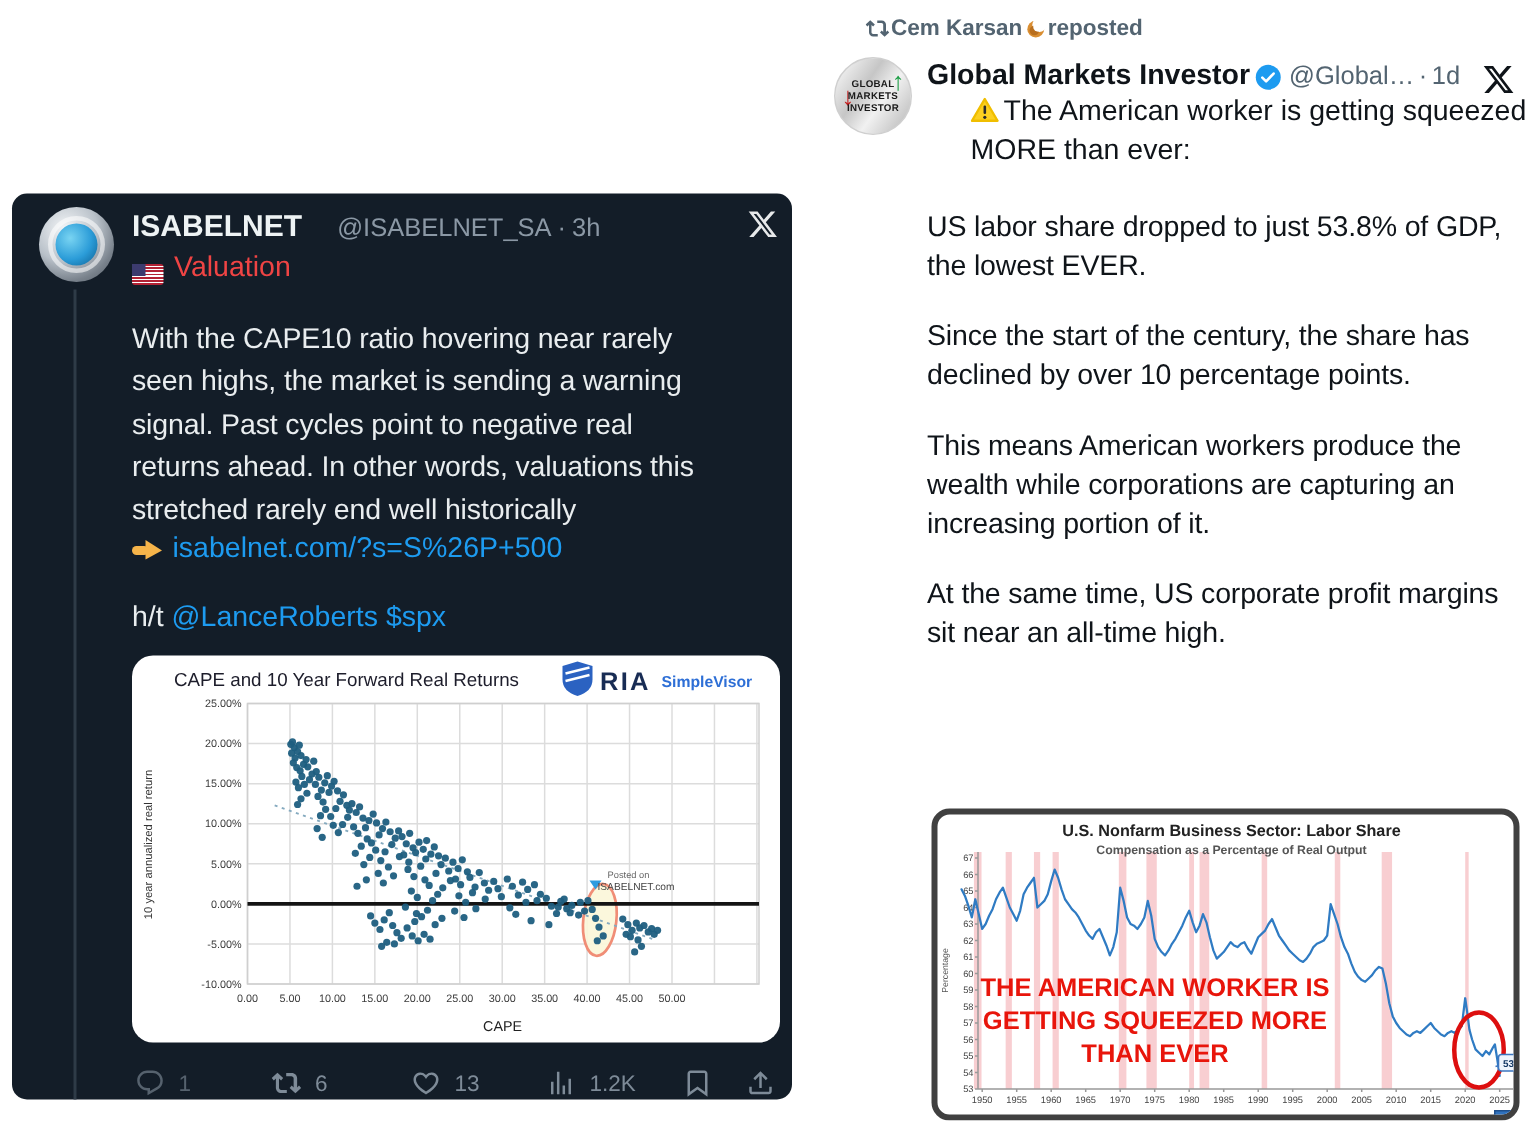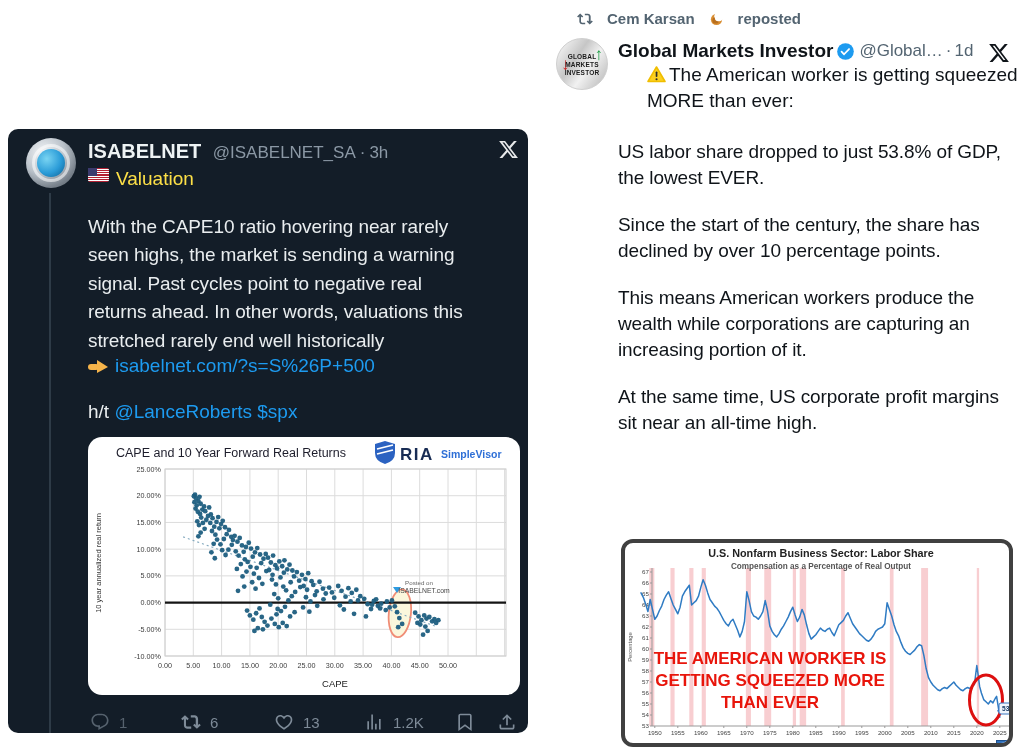--- a/index.html
+++ b/index.html
@@ -14,40 +14,40 @@
   .lt-avatar::after{content:"";position:absolute;left:11px;top:11px;width:28px;height:28px;border-radius:50%;
      background:radial-gradient(circle at 35% 35%,#79d4f2,#2b9cd8 55%,#0b5e92);}
   .lt-avatar::before{content:"";position:absolute;left:6px;top:6px;width:38px;height:38px;border-radius:50%;
      border:3px solid rgba(255,255,255,.55);box-sizing:border-box;z-index:1;}
   .thread-line{position:absolute;left:41px;top:64px;bottom:0;width:2px;background:#2e3b47;}
   .lt-header{position:absolute;left:80px;top:11px;width:404px;white-space:nowrap;}
   .lt-name{font-size:20px;font-weight:800;color:#eef3f4;}
   .lt-handle,.lt-dot,.lt-time{font-size:17px;color:#8b98a5;}
   .lt-dot{padding:0 4px;}
   .lt-x{position:absolute;left:490px;top:10px;width:21px;height:21px;}
-  .lt-sub{position:absolute;left:80px;top:39px;font-size:19px;color:#fde047;display:flex;align-items:flex-start;gap:7px;}
+  .lt-sub{position:absolute;left:80px;top:39px;font-size:19px;color:#ef4444;display:flex;align-items:flex-end;gap:7px;}
   .flag{width:21px;height:14px;border-radius:2px;position:relative;display:inline-block;
      background:repeating-linear-gradient(#b22234 0 1.08px,#ffffff 1.08px 2.16px);}
   .flag::after{content:"";position:absolute;left:0;top:0;width:9px;height:8px;background:#3c3b6e;}
   .lt-body{position:absolute;left:80px;top:84px;width:436px;font-size:19px;line-height:28.4px;color:#e9edef;white-space:pre-line;letter-spacing:-0.1px;}
   .lt-linkrow{position:absolute;left:80px;top:226px;font-size:19px;display:flex;align-items:center;gap:6px;}
   .lt-linkrow a,.lt-ht a{color:#1d9bf0;text-decoration:none;}
   .lt-ht{position:absolute;left:80px;top:272px;font-size:19px;color:#e9edef;}
   .lchart-card{position:absolute;left:80px;top:308px;width:432px;height:258px;background:#ffffff;border-radius:14px;overflow:hidden;}
   .lt-actions{position:absolute;left:0;top:583px;width:520px;height:26px;}
   .act{position:absolute;display:flex;align-items:center;gap:9px;color:#7e8b98;}
   .act svg{display:block;}
   .act .cnt{font-size:15px;color:#7e8b98;}
   .act-reply{left:82px;color:#56626e;}
   .act-reply .cnt{color:#56626e;}
   .act-rt{left:173px;} .act-like{left:266px;} .act-views{left:356px;}
   .act-bm{left:447px;} .act-share{left:489px;}
 
   
-  .repost-row{position:absolute;left:577px;top:10px;display:flex;align-items:center;gap:14px;
+  .repost-row{position:absolute;left:577px;top:10px;display:flex;align-items:center;gap:1px;
       font-size:15px;font-weight:700;color:#536471;}
   .gmi-avatar{position:absolute;left:556px;top:38px;width:52px;height:52px;border-radius:50%;
       background:linear-gradient(125deg,#ffffff 0%,#c6c6c6 38%,#f1f1f1 60%,#b3b3b3 100%);
       border:1px solid #cfcfcf;box-sizing:border-box;}
   .gmi-text{position:absolute;left:0;right:0;top:14px;text-align:center;font-size:6.5px;font-weight:800;
       color:#1a1a1a;line-height:8px;white-space:pre-line;letter-spacing:.2px;}
   .gmi-arrow{position:absolute;font-size:17px;font-weight:700;line-height:17px;}
   .gmi-down{left:4px;top:17px;color:#c41e1e;}
   .gmi-up{right:4px;top:7px;color:#1d9e46;}
   .rt-header{position:absolute;left:618px;top:40px;width:366px;white-space:nowrap;display:flex;align-items:center;}
@@ -68,21 +68,21 @@
 </style>
 </head>
 <body>
 
 <section class="ltweet">
   <div class="lt-avatar"></div>
   <div class="thread-line"></div>
 
   <div class="lt-header">
     <span class="lt-name">ISABELNET</span>
-    <span class="lt-handle" style="margin-left:7px;">@ISABELNET_SA</span><span class="lt-dot">·</span><span class="lt-time">3h</span>
+    <span class="lt-handle" style="margin-left:19px;">@ISABELNET_SA</span><span class="lt-dot">·</span><span class="lt-time">3h</span>
   </div>
   <svg class="lt-x" viewBox="0 0 24 24">
     <path fill="#e7e9ea" d="M18.244 2.25h3.308l-7.227 8.26 8.502 11.24H16.17l-5.214-6.817L4.99 21.75H1.68l7.73-8.835L1.254 2.25H8.08l4.713 6.231zm-1.161 17.52h1.833L7.084 4.126H5.117z"></path>
   </svg>
 
   <div class="lt-sub">
     <span class="flag"></span>
     <span>Valuation</span>
   </div>
 

